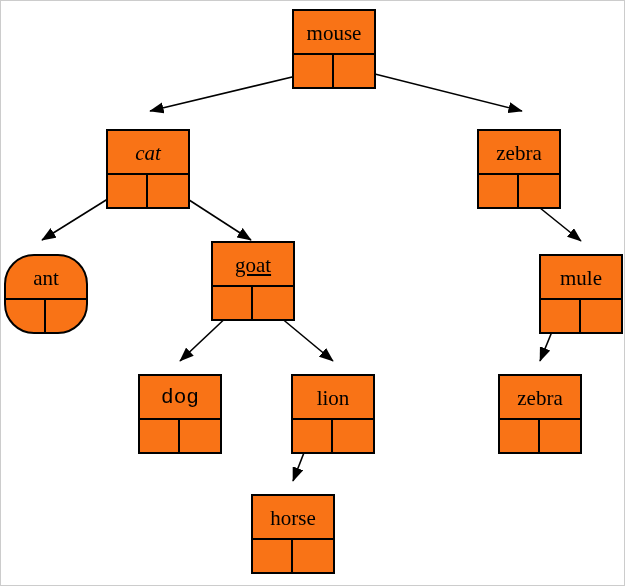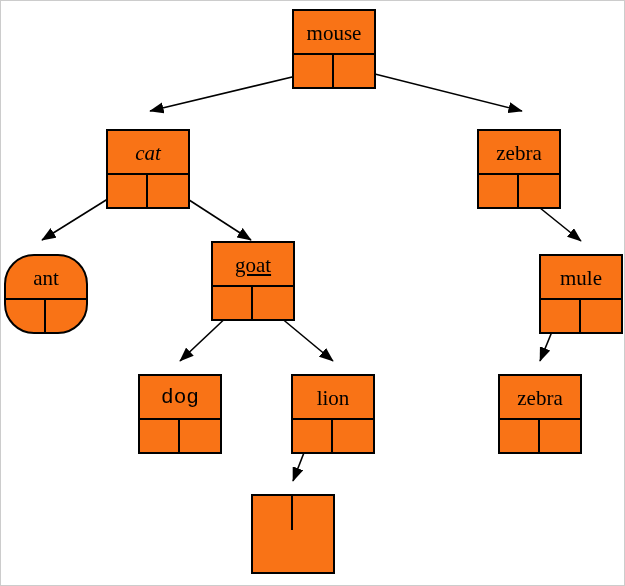--- a/index.html
+++ b/index.html
@@ -139,20 +139,21 @@
         </div>
       </div>
       <div class="node" style="left: 497px; top: 373px; width: 84px; height: 80px;">
         <div class="node-label">zebra</div>
         <div class="node-cells">
           <div class="ptr-cell left"></div>
           <div class="ptr-cell right"></div>
         </div>
       </div>
       <div class="node" style="left: 250px; top: 493px; width: 84px; height: 80px;">
+        <div class="node-label">horse</div>
         <div class="node-cells">
           <div class="ptr-cell left"></div>
           <div class="ptr-cell right"></div>
         </div>
       </div>
     </div>
 
 </div>
 
 </body></html>

